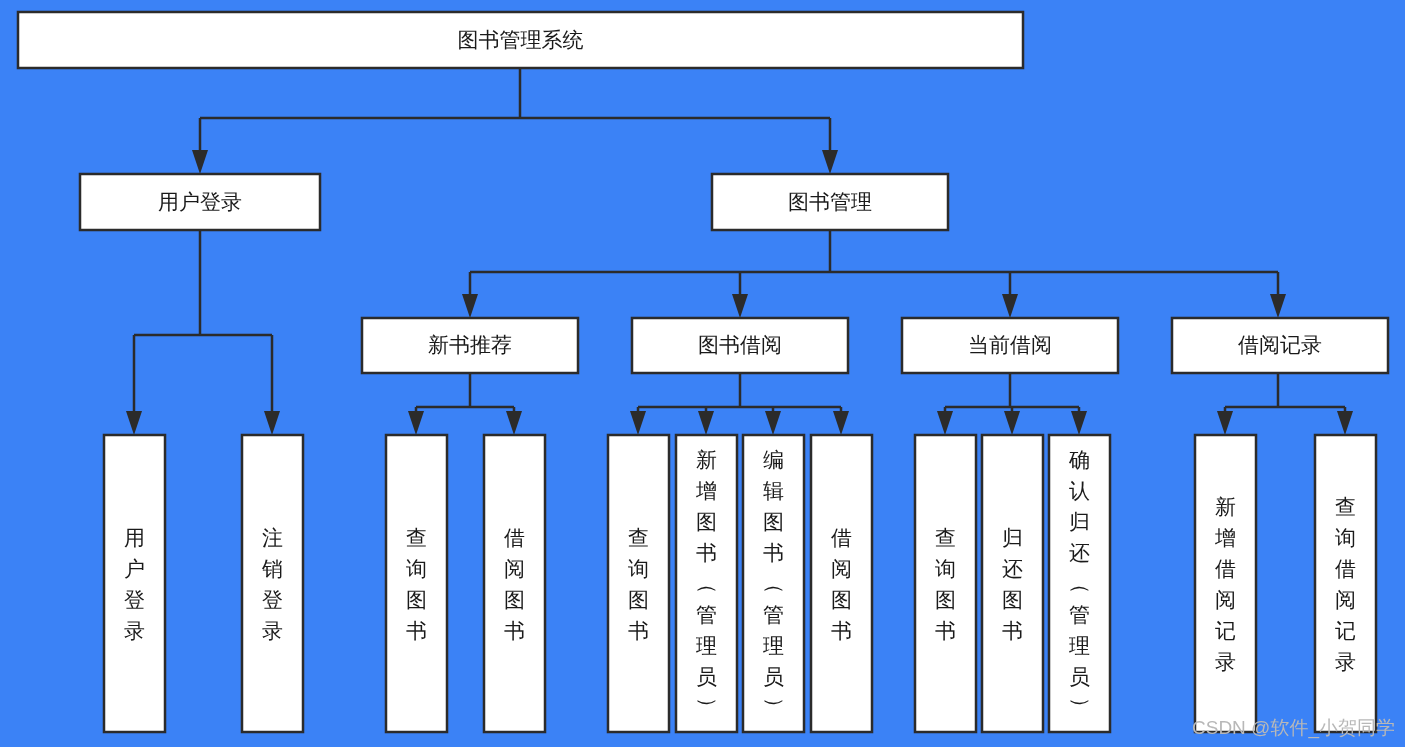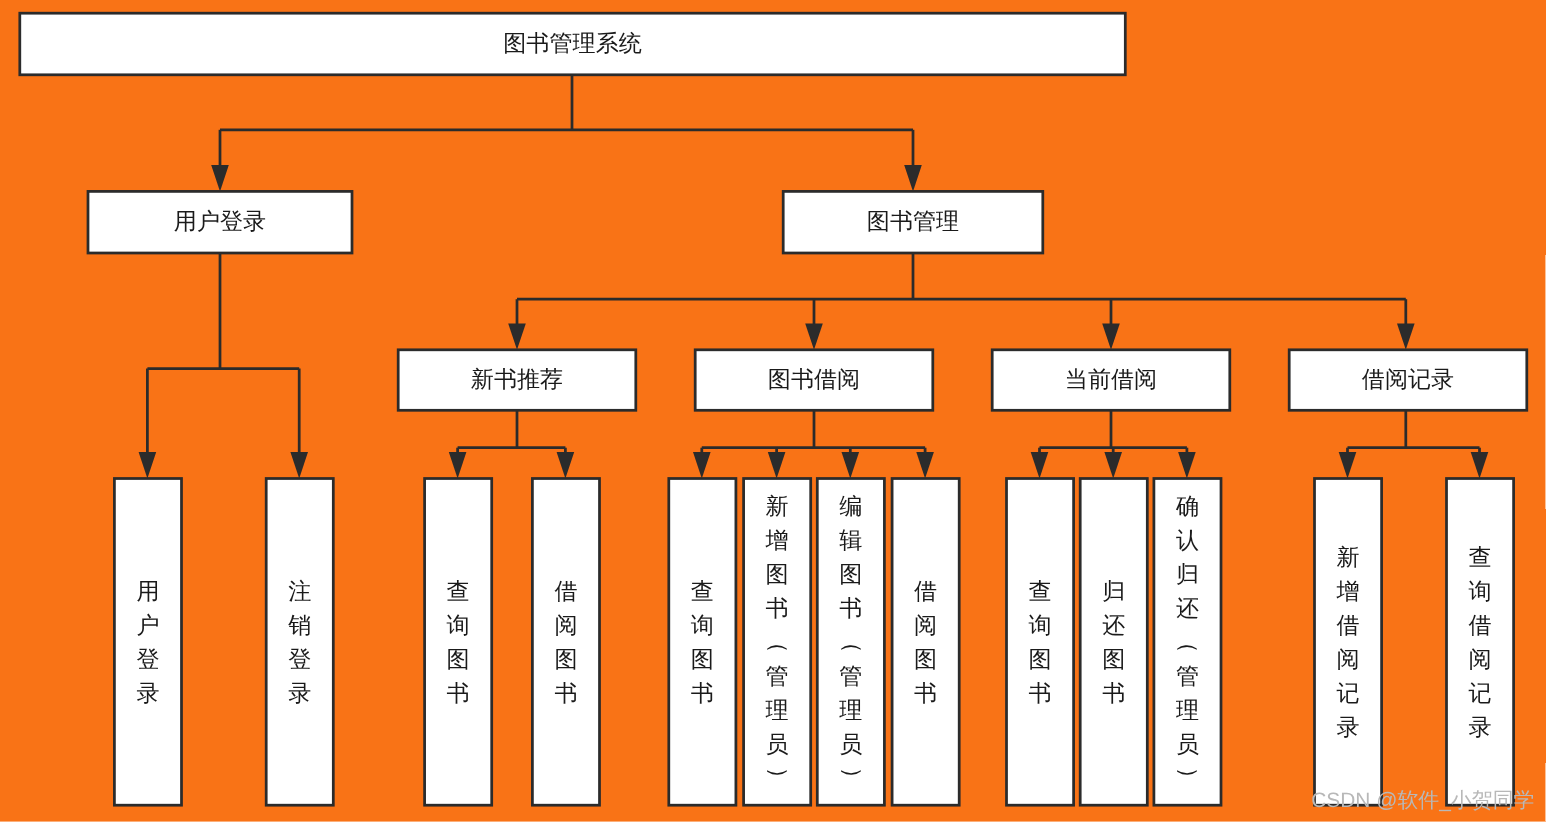--- a/index.html
+++ b/index.html
@@ -8,21 +8,21 @@
     padding: 0;
     background: #ffffff;
   }
   body {
     font-family: "Liberation Sans", "DejaVu Sans", sans-serif;
   }
   #diagram-root {
     position: relative;
     width: 1405px;
     height: 747px;
-    background: #f97316;
+    background: #3b82f6;
     overflow: hidden;
   }
   svg.diagram-canvas {
     position: absolute;
     left: 0;
     top: 0;
     width: 1405px;
     height: 747px;
   }
   .node-box {

